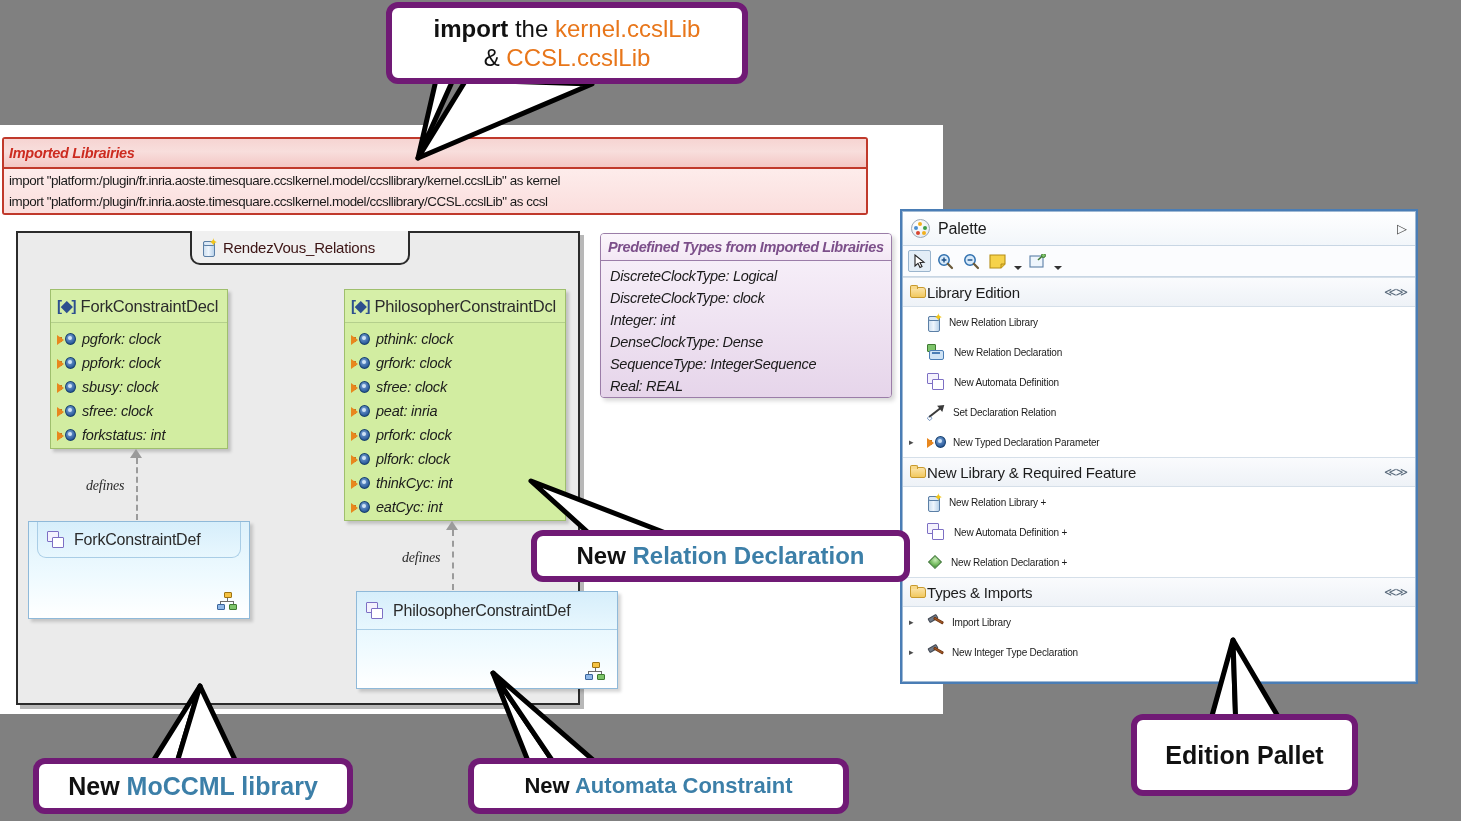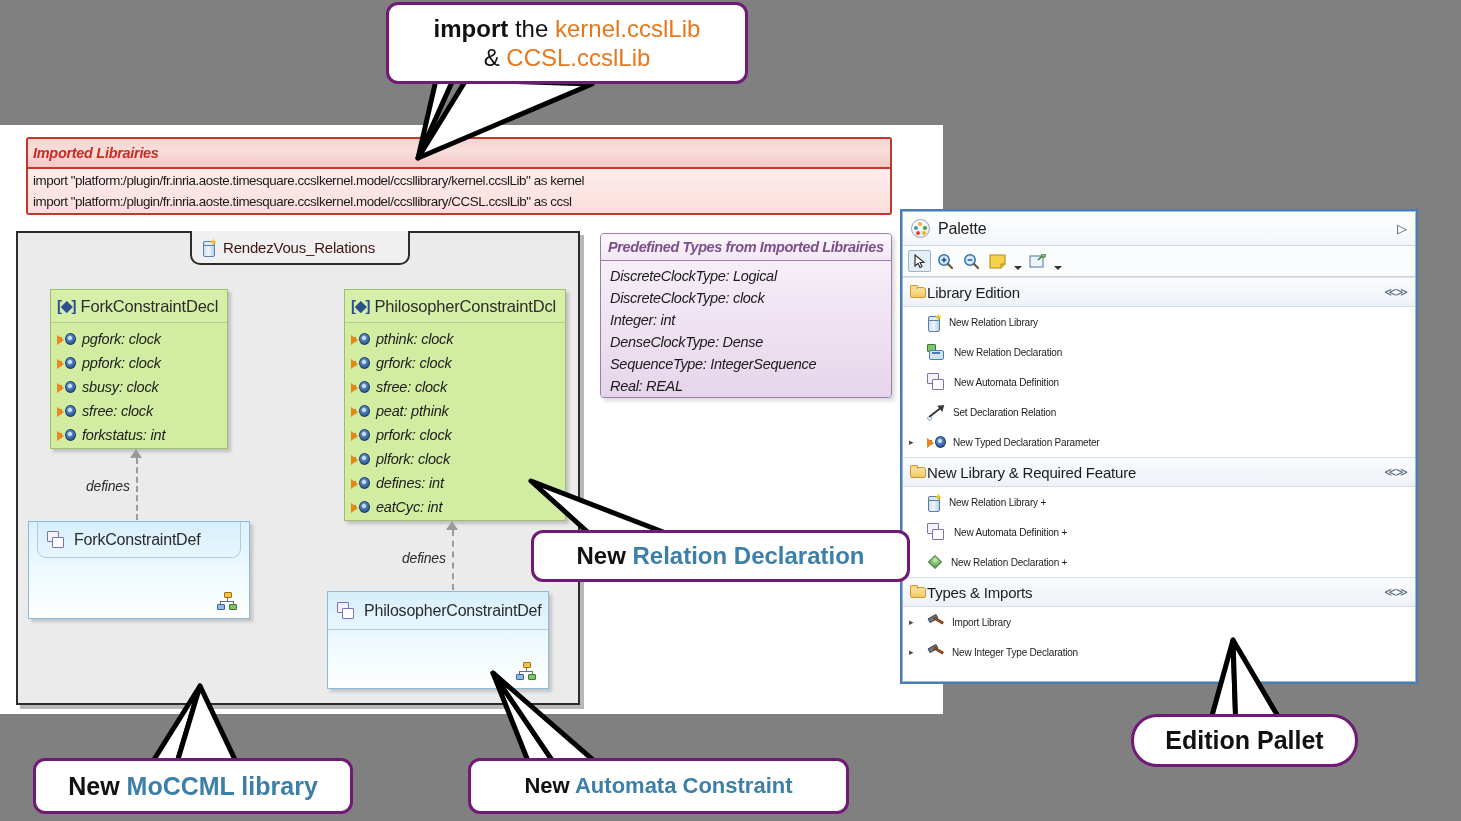--- a/index.html
+++ b/index.html
@@ -15,21 +15,20 @@
   #white-canvas{
     left:0;top:125px;width:943px;height:589px;background:#ffffff;
   }
 
   
   #imported-libraries{
     left:2px;top:137px;width:866px;height:78px;
     border:2px solid #c0392b;border-radius:3px;
     box-sizing:border-box;overflow:hidden;
     background:#ffffff;
-    margin-left:24px;
   }
   #il-header{
     height:30px;box-sizing:border-box;
     background:linear-gradient(to bottom,#f6d4d2 0%,#f8dedc 45%,#f3c7c4 100%);
     border-bottom:2px solid #c0392b;
     display:flex;align-items:center;padding-left:5px;
   }
   #il-header .ttl{
     font-style:italic;font-weight:bold;font-size:14.5px;color:#cc2b20;
     letter-spacing:-0.3px;
@@ -126,21 +125,21 @@
   .tree-ico .n3{position:absolute;left:12px;bottom:0;width:8px;height:6px;background:#7dc46a;border:1px solid #3d7a30;box-sizing:border-box;border-radius:1px;}
   .tree-ico .v{position:absolute;left:10px;top:6px;width:1px;height:4px;background:#6b6b6b;}
   .tree-ico .h{position:absolute;left:3px;top:9px;width:14px;height:1px;background:#6b6b6b;}
   .tree-ico .l1{position:absolute;left:3px;top:9px;width:1px;height:3px;background:#6b6b6b;}
   .tree-ico .l2{position:absolute;left:16px;top:9px;width:1px;height:3px;background:#6b6b6b;}
 
   
   .defines-line{position:absolute;width:0;border-left:2px dashed #9b9b9b;}
   .defines-arrow{position:absolute;width:0;height:0;
     border-left:6px solid transparent;border-right:6px solid transparent;border-bottom:9px solid #9b9b9b;}
-  .defines-lbl{position:absolute;font-size:14px;font-style:italic;color:#2a2a2a;letter-spacing:-0.2px;}
+  .defines-lbl{position:absolute;font-size:14px;font-style:italic;color:#2a2a2a;letter-spacing:-0.2px;font-family:Liberation Serif, serif;}
 
   
   #predef-types{
     left:600px;top:233px;width:292px;height:165px;
     border:1px solid #9b7da8;border-radius:4px;box-sizing:border-box;overflow:hidden;
     background:#f3e9f5;
     box-shadow:3px 3px 4px rgba(0,0,0,0.15);
   }
   #pt-hdr{
     height:27px;box-sizing:border-box;
@@ -230,21 +229,21 @@
     background:radial-gradient(circle at 35% 30%,#c9ecb8 0%,#6fb85a 65%,#3e8a32 100%);
     border:1px solid #2f6e26;box-sizing:border-box;transform:rotate(45deg);}
 
   
   .hammer-ico{width:18px;height:16px;position:relative;flex:none;}
   .hammer-ico .hd{position:absolute;left:1px;top:2px;width:10px;height:5px;background:#707a87;border:1px solid #434a55;box-sizing:border-box;transform:rotate(-30deg);border-radius:1px;}
   .hammer-ico .hn{position:absolute;left:6px;top:5px;width:11px;height:3px;background:#a8571f;border:1px solid #6d3511;box-sizing:border-box;transform:rotate(30deg);border-radius:1px;}
 
   
   .callout{
-    position:absolute;background:#ffffff;border:3px solid #701a75;
+    position:absolute;background:#ffffff;border:6px solid #701a75;
     border-radius:12px;display:flex;align-items:center;justify-content:center;
     text-align:center;box-sizing:border-box;
   }
   .callout .c-txt{line-height:1.22;}
   .k-bold{font-weight:bold;color:#111;}
   .k-plain{color:#111;}
   .k-orange{color:#e8761a;}
   .k-blue{color:#3c7fa8;font-weight:bold;}
   .tail-svg{position:absolute;overflow:visible;pointer-events:none;}
 </style>
@@ -360,21 +359,21 @@
           </span>
         <span class="txt">sfree: clock</span>
       </div>
       <div class="attr-row">
         <span class="param-ico">
             <span class="arwtail"></span>
             <span class="arw"></span>
             <span class="gear"></span>
             <span class="gdot"></span>
           </span>
-        <span class="txt">peat: pthink</span>
+        <span class="txt">peat: inria</span>
       </div>
       <div class="attr-row">
         <span class="param-ico">
             <span class="arwtail"></span>
             <span class="arw"></span>
             <span class="gear"></span>
             <span class="gdot"></span>
           </span>
         <span class="txt">prfork: clock</span>
       </div>
@@ -387,21 +386,21 @@
           </span>
         <span class="txt">plfork: clock</span>
       </div>
       <div class="attr-row">
         <span class="param-ico">
             <span class="arwtail"></span>
             <span class="arw"></span>
             <span class="gear"></span>
             <span class="gdot"></span>
           </span>
-        <span class="txt">defines: int</span>
+        <span class="txt">thinkCyc: int</span>
       </div>
       <div class="attr-row">
         <span class="param-ico">
             <span class="arwtail"></span>
             <span class="arw"></span>
             <span class="gear"></span>
             <span class="gdot"></span>
           </span>
         <span class="txt">eatCyc: int</span>
       </div>
@@ -428,21 +427,21 @@
         <span class="l2"></span>
         <span class="n2"></span>
         <span class="n3"></span>
     </span>
   </div>
 
   <div class="defines-arrow" style="left:428px;top:288px;"></div>
   <div class="defines-line" style="left:434px;top:297px;height:60px;"></div>
   <div class="defines-lbl" style="left:384px;top:317px;">defines</div>
 
-  <div class="def-box" style="left:309px;top:358px;width:222px;height:98px;text-align:center;">
+  <div class="def-box" style="left:338px;top:358px;width:262px;height:98px;text-align:center;">
     <div class="def-hdr">
       <span class="auto-ico">
           <span class="sq1"></span>
           <span class="sq2"></span>
         </span>
       <span class="nm">PhilosopherConstraintDef</span>
     </div>
     <span class="tree-ico">
       <span class="n1"></span>
         <span class="v"></span>
@@ -666,17 +665,17 @@
     <span class="k-bold">New </span><span class="k-blue">MoCCML library</span>
   </div>
 </div>
 
 <div class="callout" style="left:468px;top:758px;width:381px;height:56px;">
   <div class="c-txt" style="font-size:22px;">
     <span class="k-bold">New </span><span class="k-blue">Automata Constraint</span>
   </div>
 </div>
 
-<div class="callout" style="left:1131px;top:714px;width:227px;height:53px;border-radius:26px;">
+<div class="callout" style="left:1131px;top:714px;width:227px;height:82px;">
   <div class="c-txt" style="font-size:25px;">
     <span class="k-bold">Edition Pallet</span>
   </div>
 </div>
 
 </body></html>

